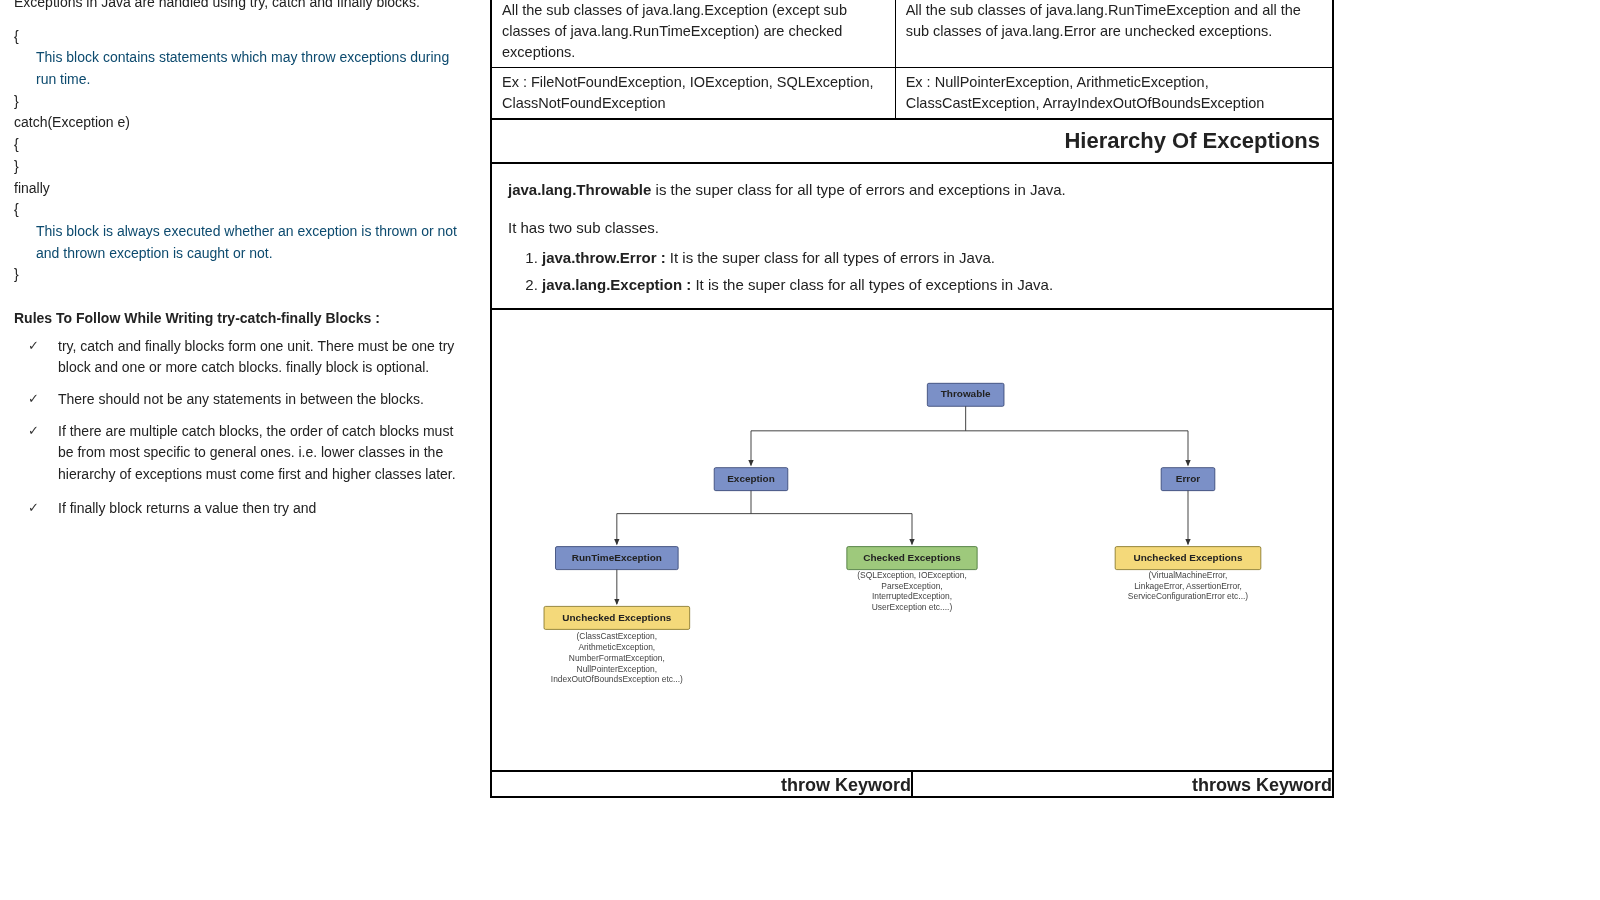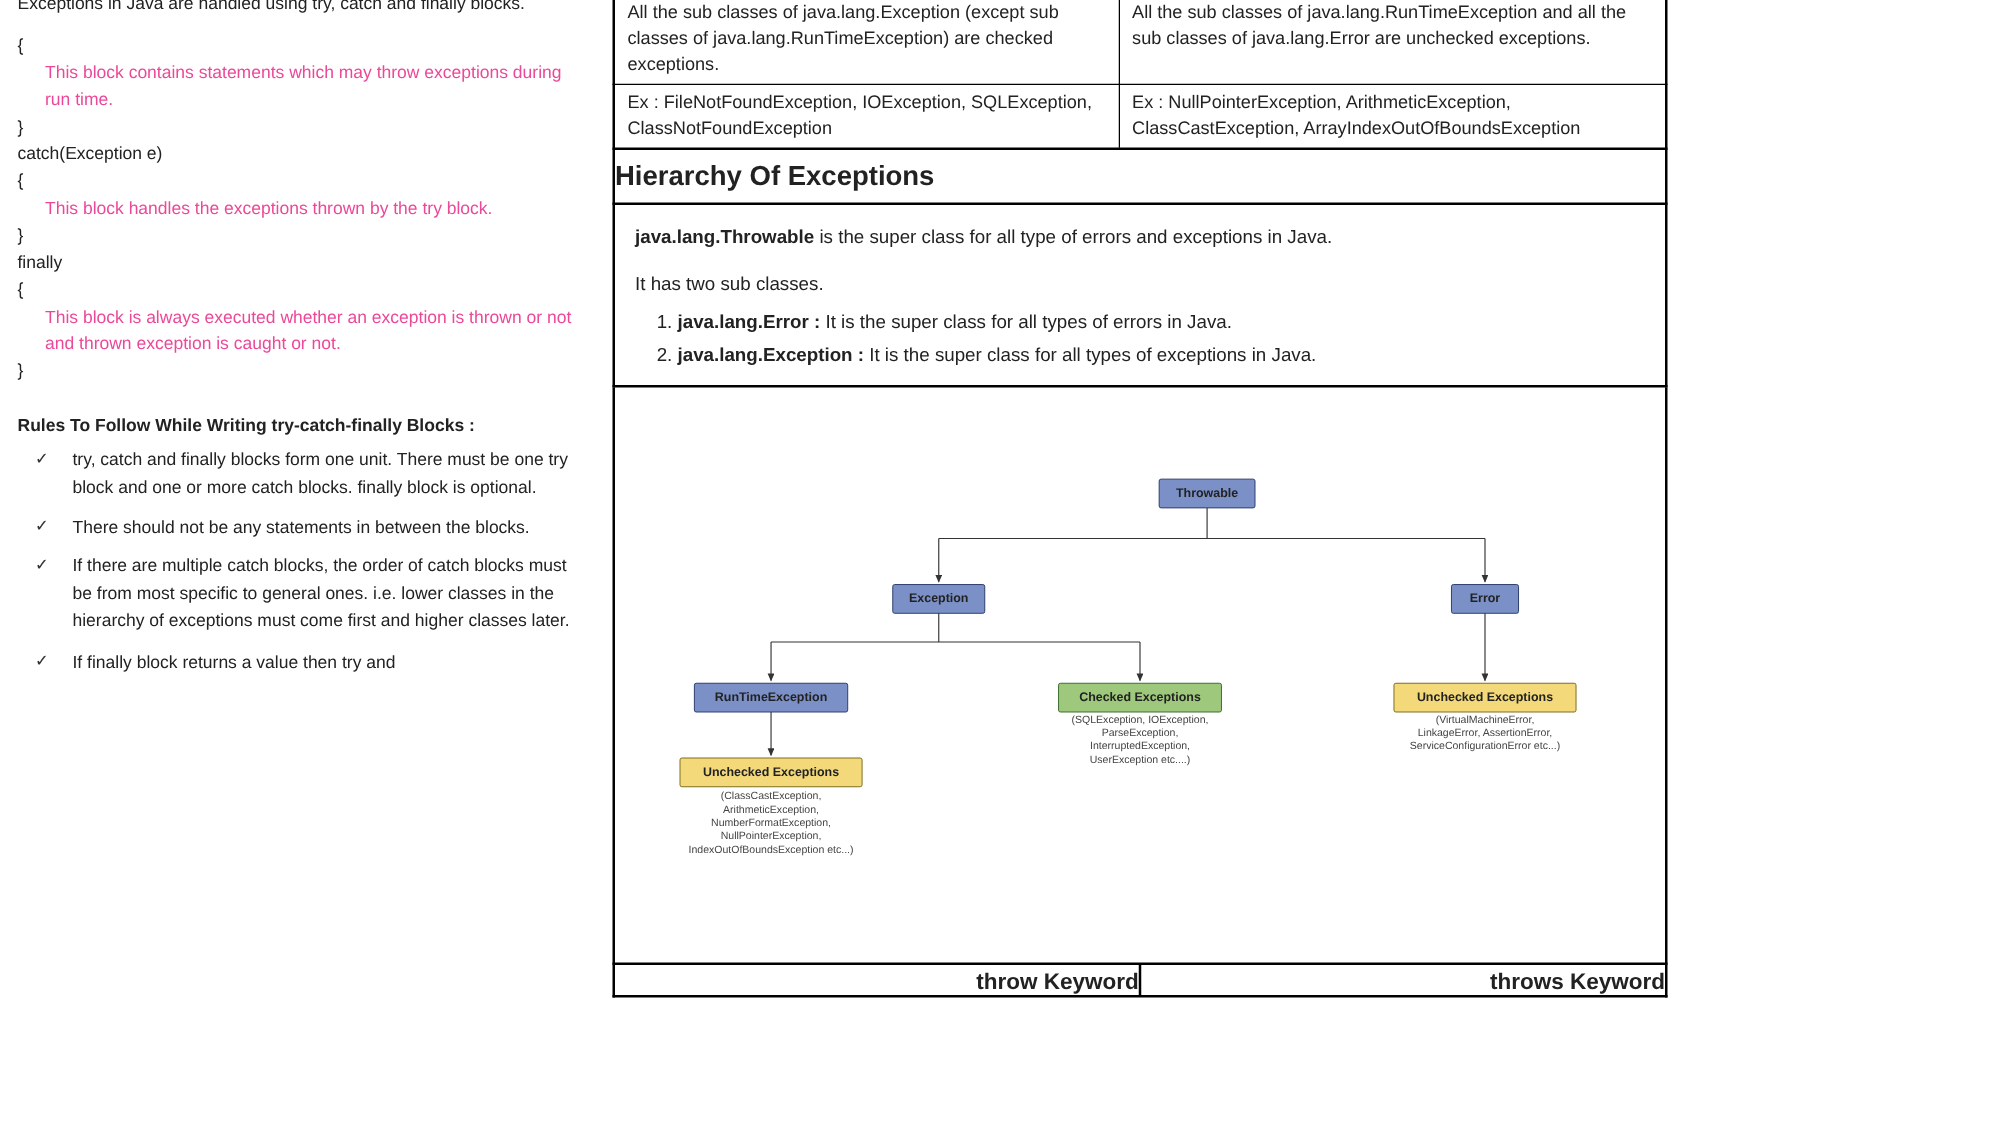--- a/index.html
+++ b/index.html
@@ -1,31 +1,31 @@
 <!DOCTYPE html>
 <html><head>
 <meta charset="utf-8">
 <style>
   html,body{margin:0;padding:0;font-family:Verdana,Arial,sans-serif;font-size:14px;color:#222;background:#fff}
   .page{width:1352px;height:900px;overflow:hidden;position:relative}
   .left-col{position:absolute;left:14px;top:0;width:462px;height:900px;padding-right:6px;box-sizing:border-box;line-height:1.55}
   .right-col{position:absolute;left:490px;right:18px;top:0;bottom:0}
   .left-intro{margin-top:-8px}
   .code-block{margin-top:12px}
-  .red{color:#ec4899}
+  .red{color:#0c4a6e}
   .indent{padding-left:22px;display:block}
   .rules-heading{font-weight:700;margin-top:22px;margin-bottom:6px}
   ul.check{list-style:none;padding:0;margin:0 0 0 10px}
   ul.check li{position:relative;padding-left:34px;margin-bottom:10px;line-height:1.55}
   ul.check li::before{content:"✓";position:absolute;left:4px;top:0;font-size:13px;color:#333}
   .paragraph{margin-top:14px}
   .tbl{border:2px solid #000;border-collapse:collapse;width:100%;margin-top:-6px}
   .tbl td{border:1px solid #000;padding:4px 10px;vertical-align:top;font-size:14.5px;line-height:1.45}
   .tbl td.l{width:48%}
-  .section-title{border:2px solid #000;border-top:none;text-align:left;font-weight:700;font-size:22px;padding:8px 0}
+  .section-title{border:2px solid #000;border-top:none;text-align:right;font-weight:700;font-size:22px;padding:8px 12px}
   .hier-body{border:2px solid #000;border-top:none;padding:14px 16px 8px 16px;font-size:15px;line-height:1.6}
   .hier-body ol{margin:6px 0 0 34px;padding:0}
   .hier-body ol li{margin-bottom:3px}
   .hier-body b{font-weight:700}
   .diagram-wrap{border:2px solid #000;border-top:none;padding:14px 6px 10px 6px;position:relative;height:436px}
   svg.diagram{width:100%;height:100%}
   .node-blue rect{fill:#7b90c7;stroke:#2a3a6a;stroke-width:1}
   .node-green rect{fill:#9ec97c;stroke:#3a6a2a;stroke-width:1}
   .node-yellow rect{fill:#f4d97a;stroke:#7a6a1a;stroke-width:1}
   .node text{font-family:Verdana,Arial,sans-serif;font-size:13px;fill:#222;dominant-baseline:middle;text-anchor:middle;font-weight:600}
@@ -44,21 +44,20 @@
   <div class="left-col">
     <div class="left-intro">Exceptions in Java are handled using try, catch and finally blocks.</div>
 
     <div class="code-block">
       <div>{</div>
       <span class="indent red">This block contains statements which may throw exceptions during run time.</span>
       <div>}</div>
 
       <div>catch(Exception e)</div>
       <div>{</div>
-      <span class="indent red">This block handles the exceptions thrown by the try block.</span>
       <div>}</div>
 
       <div>finally</div>
       <div>{</div>
       <span class="indent red">This block is always executed whether an exception is thrown or not and thrown exception is caught or not.</span>
       <div>}</div>
     </div>
 
     <div class="rules-heading">Rules To Follow While Writing try-catch-finally Blocks :</div>
     <ul class="check">
@@ -88,21 +87,21 @@
       </table>
 
     <div class="section-title">Hierarchy Of Exceptions</div>
 
     <div class="hier-body">
       <div>
         <b>java.lang.Throwable</b><span> is the super class for all type of errors and exceptions in Java.</span>
       </div>
       <div style="margin-top:14px">It has two sub classes.</div>
       <ol>
-        <li><b>java.lang.Error :</b><span> It is the super class for all types of errors in Java.</span></li>
+        <li><b>java.throw.Error :</b><span> It is the super class for all types of errors in Java.</span></li>
         <li><b>java.lang.Exception :</b><span> It is the super class for all types of exceptions in Java.</span></li>
       </ol>
     </div>
 
     <div class="diagram-wrap">
       <svg class="diagram" viewBox="0 0 1080 430">
         <defs>
           <marker id="ah" markerWidth="8" markerHeight="8" refX="6" refY="3" orient="auto">
             <path d="M0,0 L7,3 L0,6 Z" class="arrowhead"></path>
           </marker>

